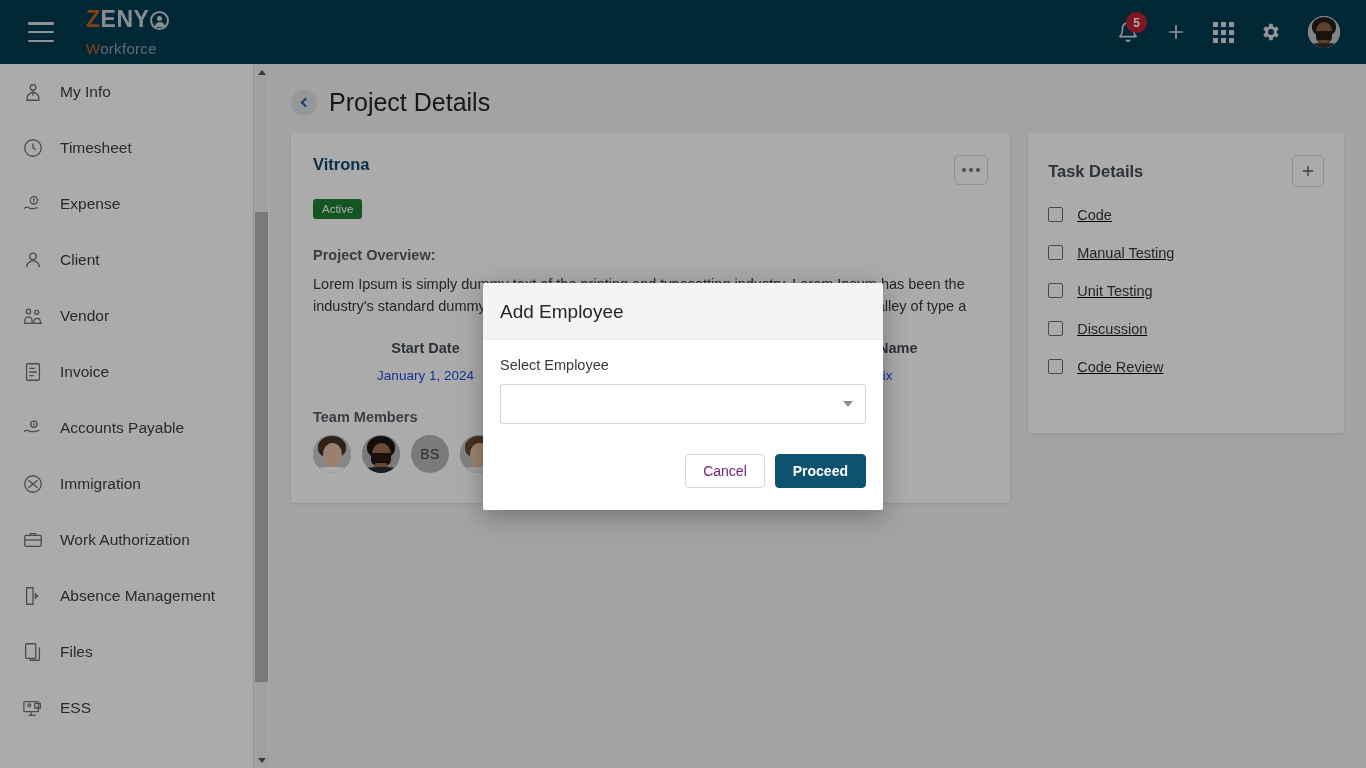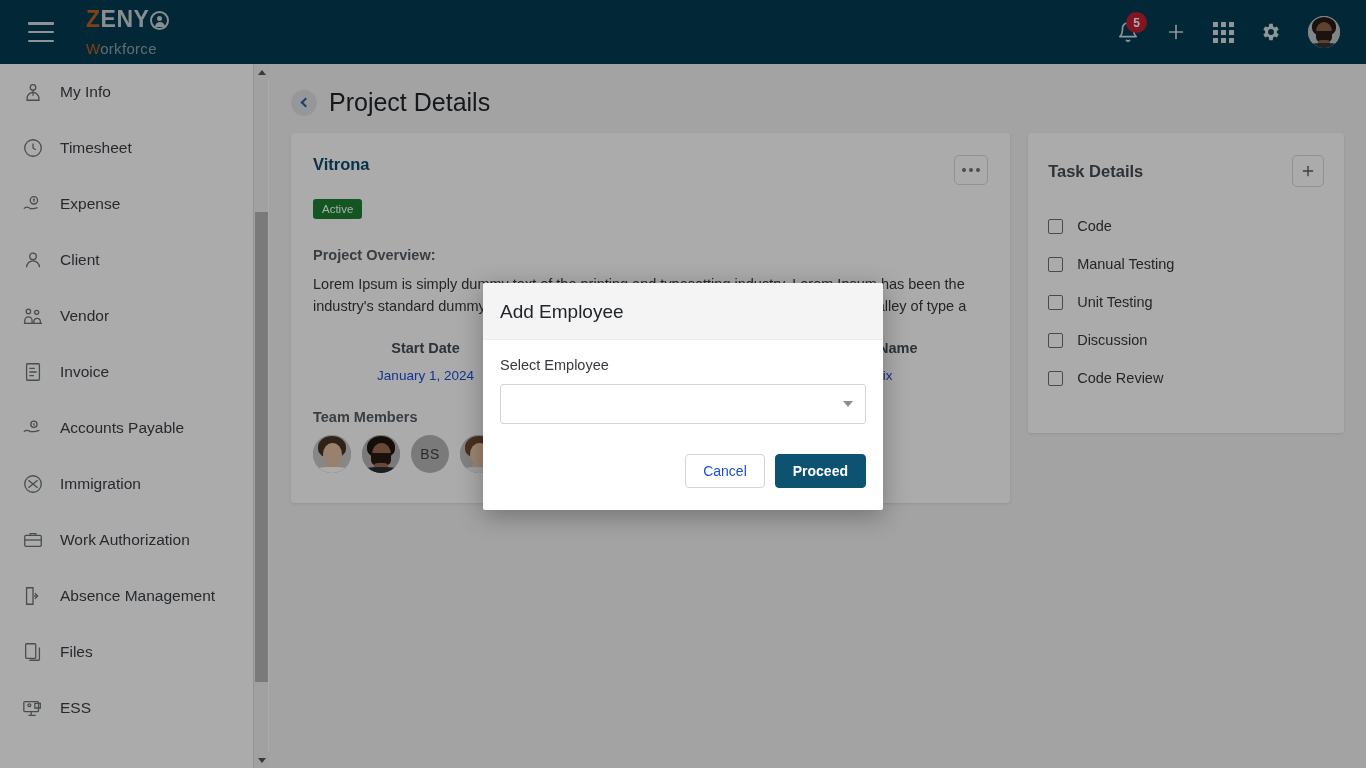--- a/index.html
+++ b/index.html
@@ -169,21 +169,21 @@
   .task-card { width: 317px; padding: 22px 20px 26px 20px; height: 300px; }
   .task-head { display: flex; align-items: center; }
   .task-title { font-size: 16.5px; font-weight: bold; color: #454c54; }
   .plus-btn {
     margin-left: auto; width: 32px; height: 32px;
     border: 1px solid #d8d8d8; border-radius: 5px; background: #fff;
     display: flex; align-items: center; justify-content: center;
     cursor: pointer; font-size: 20px; color: #555d65; line-height: 1;
   }
   .task-list { margin-top: 20px; }
-  .task-item { display: flex; align-items: center; height: 38px; cursor: pointer; }
+  .task-item { display: flex; height: 38px; cursor: pointer; text-decoration: underline; }
   .cbox {
     width: 15px; height: 15px; border: 1.6px solid #6b7176; border-radius: 2px;
     flex: none; margin-right: 14px; background: #fff;
   }
   .task-text { font-size: 14.5px; color: #35393e; }
 
   
   .overlay {
     position: absolute; inset: 0; background: rgba(0,0,0,0.33); z-index: 40;
   }
@@ -204,21 +204,21 @@
   .field-label { font-size: 14.5px; color: #35393e; }
   .select-box {
     margin-top: 11px; height: 40px; width: 366px;
     border: 1px solid #d4d4d4; border-radius: 3px; background: #fff;
     display: flex; align-items: center; padding: 0 12px; cursor: pointer;
   }
   .select-value { font-size: 14px; color: #5b6166; flex: 1; }
   .caret { width: 0; height: 0; border-left: 5px solid transparent; border-right: 5px solid transparent; border-top: 6px solid #8b8f93; }
   .modal-foot { display: flex; justify-content: flex-end; gap: 10px; padding: 30px 17px 22px 17px; }
   .btn { font-size: 14px; border-radius: 4px; cursor: pointer; padding: 9px 17px; line-height: 1; }
-  .btn-cancel { background: #ffffff; border: 1px solid #d4d4d4; color: #1d4ed8; text-align: right; }
+  .btn-cancel { background: #ffffff; border: 1px solid #d4d4d4; color: #701a75; text-align: right; }
   .btn-proceed { background: #0d5270; border: 1px solid #0d5270; color: #ffffff; font-weight: bold; }
 </style>
 </head>
 <body>
 
 <div class="app">
 
   <div class="topbar">
     <div class="hamburger">
       <span></span>

